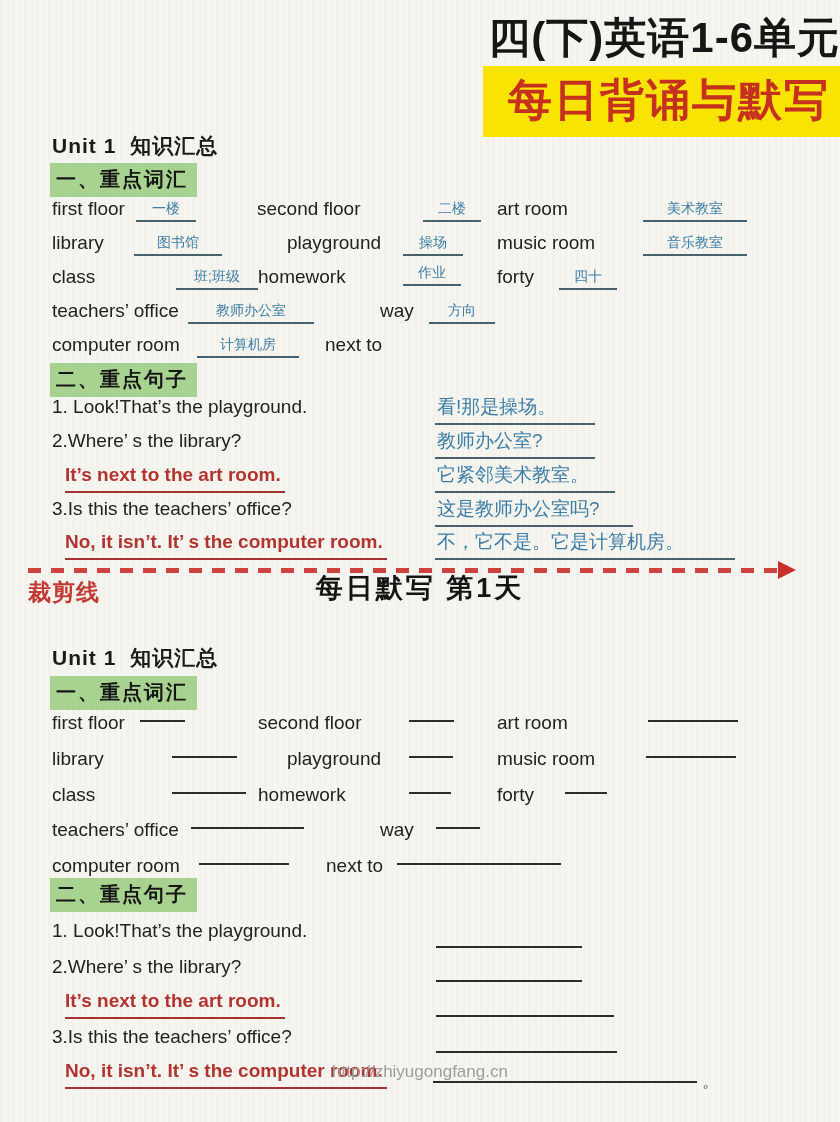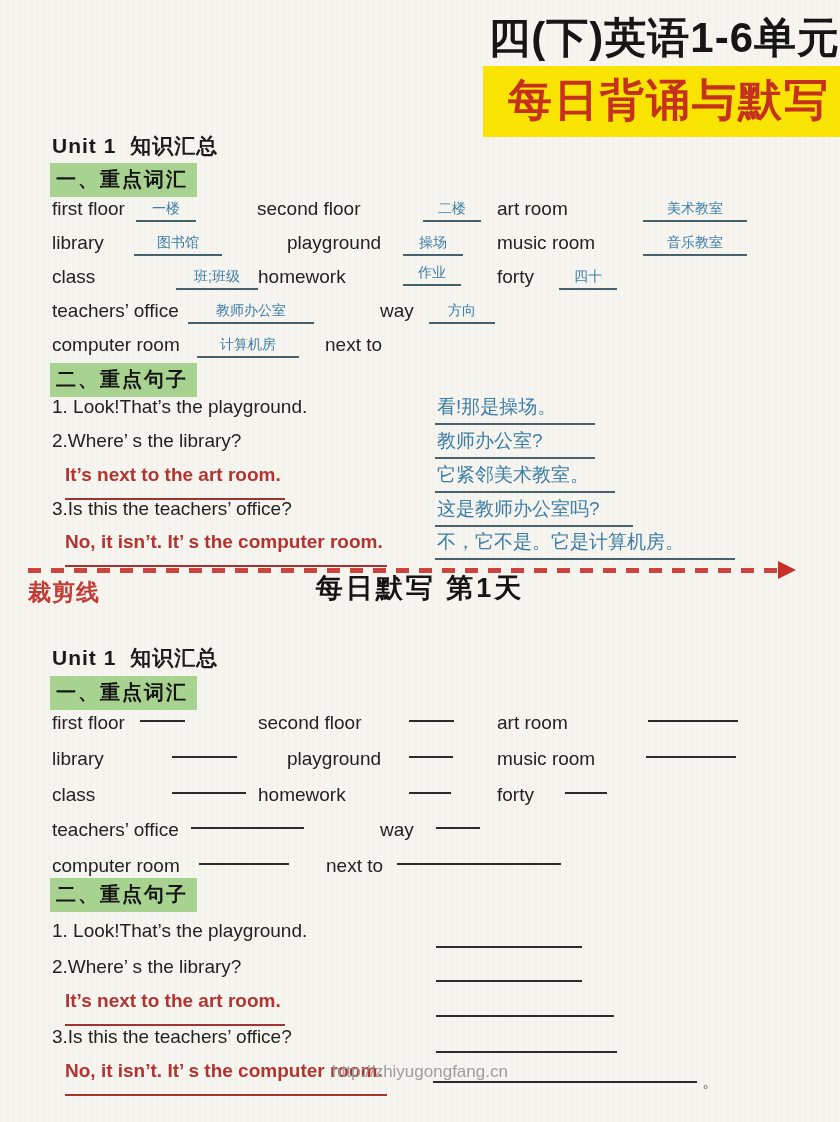--- a/index.html
+++ b/index.html
@@ -53,21 +53,21 @@
     position:absolute;font-size:14px;color:#3d7da6;
     border-bottom:2px solid #47616d;
     text-align:center;white-space:nowrap;
     padding:0 4px 2px 4px;height:22px;line-height:24px;
   }
   .sent{
     position:absolute;left:52px;font-size:19px;color:#222;white-space:nowrap;
   }
   .sent.red{
     left:65px;color:#b23430;font-weight:bold;
-    border-bottom:2px solid #a33230;padding:0 4px 12px 0;
+    border-bottom:2px solid #a33230;padding:0 4px 5px 0;
   }
   .zh-ans{
     position:absolute;left:435px;font-size:19px;color:#3d7da6;
     border-bottom:2px solid #47616d;white-space:nowrap;
     padding:0 8px 3px 2px;
   }
   .blank{
     position:absolute;border-bottom:2px solid #2c2c2c;height:20px;
   }
   

